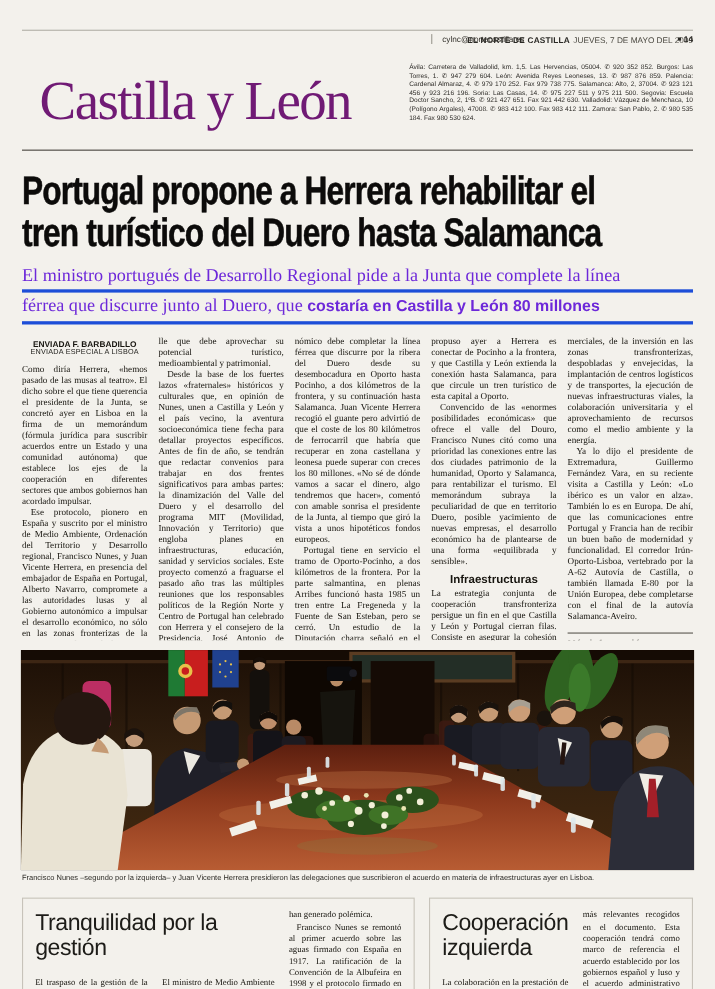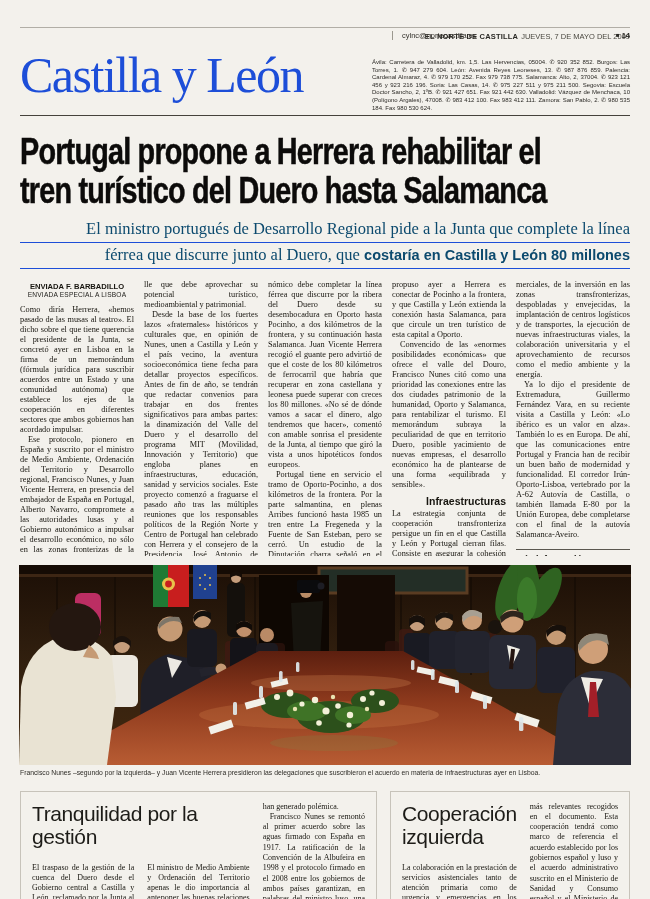--- a/index.html
+++ b/index.html
@@ -10,43 +10,43 @@
   .topbar{margin:27px 20px 0;border-top:1px solid #b1aea6;padding-top:4px;position:relative;
           font-family:"Liberation Sans",sans-serif;font-size:7.5px;line-height:9px;color:#2a2925;text-align:right;}
   .brand{font-weight:700;letter-spacing:.2px;}
   .date{color:#4a4840;margin-left:3px;}
   .email{position:absolute;left:372px;top:3px;border-left:1px solid #9b988f;padding-left:9px;color:#34322c;}
   .pageno{position:absolute;right:0;top:3px;font-weight:700;}
   .pageno .sq{font-size:6px;vertical-align:1px;}
 
   
   .mast-row{display:flex;justify-content:space-between;margin:8px 20px 0;}
-  .section-title{margin:0;font:400 50px/52px "Liberation Serif",serif;letter-spacing:-1.5px;color:#1d4ed8;}
+  .section-title{margin:16px;font:400 50px/52px "Liberation Serif",serif;letter-spacing:-1.5px;color:#701a75;}
   .bureaus{width:258px;margin:10px 0 0;font:400 6px/7.6px "Liberation Sans",sans-serif;
            color:#2c2a26;text-align:justify;}
   .mast-rule{border:0;border-top:1.5px solid #45423c;margin:3px 20px 0;}
 
   
   .headline{margin:16px 20px 0;font-family:"Liberation Sans",sans-serif;font-weight:700;
             font-size:36px;line-height:39px;color:#0c0b0a;letter-spacing:-1px;-webkit-text-stroke:.5px #0c0b0a;}
   .headline span{display:inline-block;transform:scaleX(.8);transform-origin:0 50%;white-space:nowrap;}
-  .deck{margin:10px 20px 0;padding-bottom:4px;border-bottom:1px solid #1d4ed8;
-        font:400 16.5px/18px "Liberation Serif",serif;color:#0c4a6e;text-align:right;}
+  .deck{margin:10px 20px 0;padding-bottom:4px;border-bottom:3px solid #1d4ed8;
+        font:400 16.5px/18px "Liberation Serif",serif;color:#6d28d9;}
   .deck.l2{margin-top:3px;}
   .deck-bold{font-family:"Liberation Sans",sans-serif;font-weight:700;font-size:14.5px;}
 
   
   .cols{display:flex;gap:10px;margin:11px 20px 0;height:276px;overflow:hidden;}
   .col{width:114px;font-size:8.3px;line-height:10px;text-align:justify;color:#17150f;}
   .col p{margin:0;}
   .col p.ind{text-indent:8px;}
   .byline{text-align:center;font-family:"Liberation Sans",sans-serif;margin:2px 0 6px;}
   .byline .author{font-weight:700;font-size:7.6px;line-height:9px;}
   .byline .role{font-size:6.6px;line-height:8px;letter-spacing:.2px;color:#23221e;}
-  .subhead{font:700 10.5px/12px "Liberation Sans",sans-serif;margin:5px 0 2px;text-align:right;}
+  .subhead{font:700 10.5px/12px "Liberation Sans",sans-serif;margin:5px 0 2px;text-align:center;}
   .more-info{margin-top:9px;border-top:1px solid #5a574f;padding-top:4px;
              font-family:"Liberation Sans",sans-serif;text-align:left;}
   .more-info .mi-title{font-weight:700;font-size:9px;line-height:11px;margin:0 0 3px;}
   .more-info p{font-size:7.4px;line-height:9px;margin:0;text-align:left;}
 
   
   .photo{margin:9px 0 0 19px;width:612px;height:200px;overflow:hidden;background:#241308;}
   .caption{margin:4px 20px 0;font:400 6.8px/8.4px "Liberation Sans",sans-serif;color:#2e2c27;}
 
   

